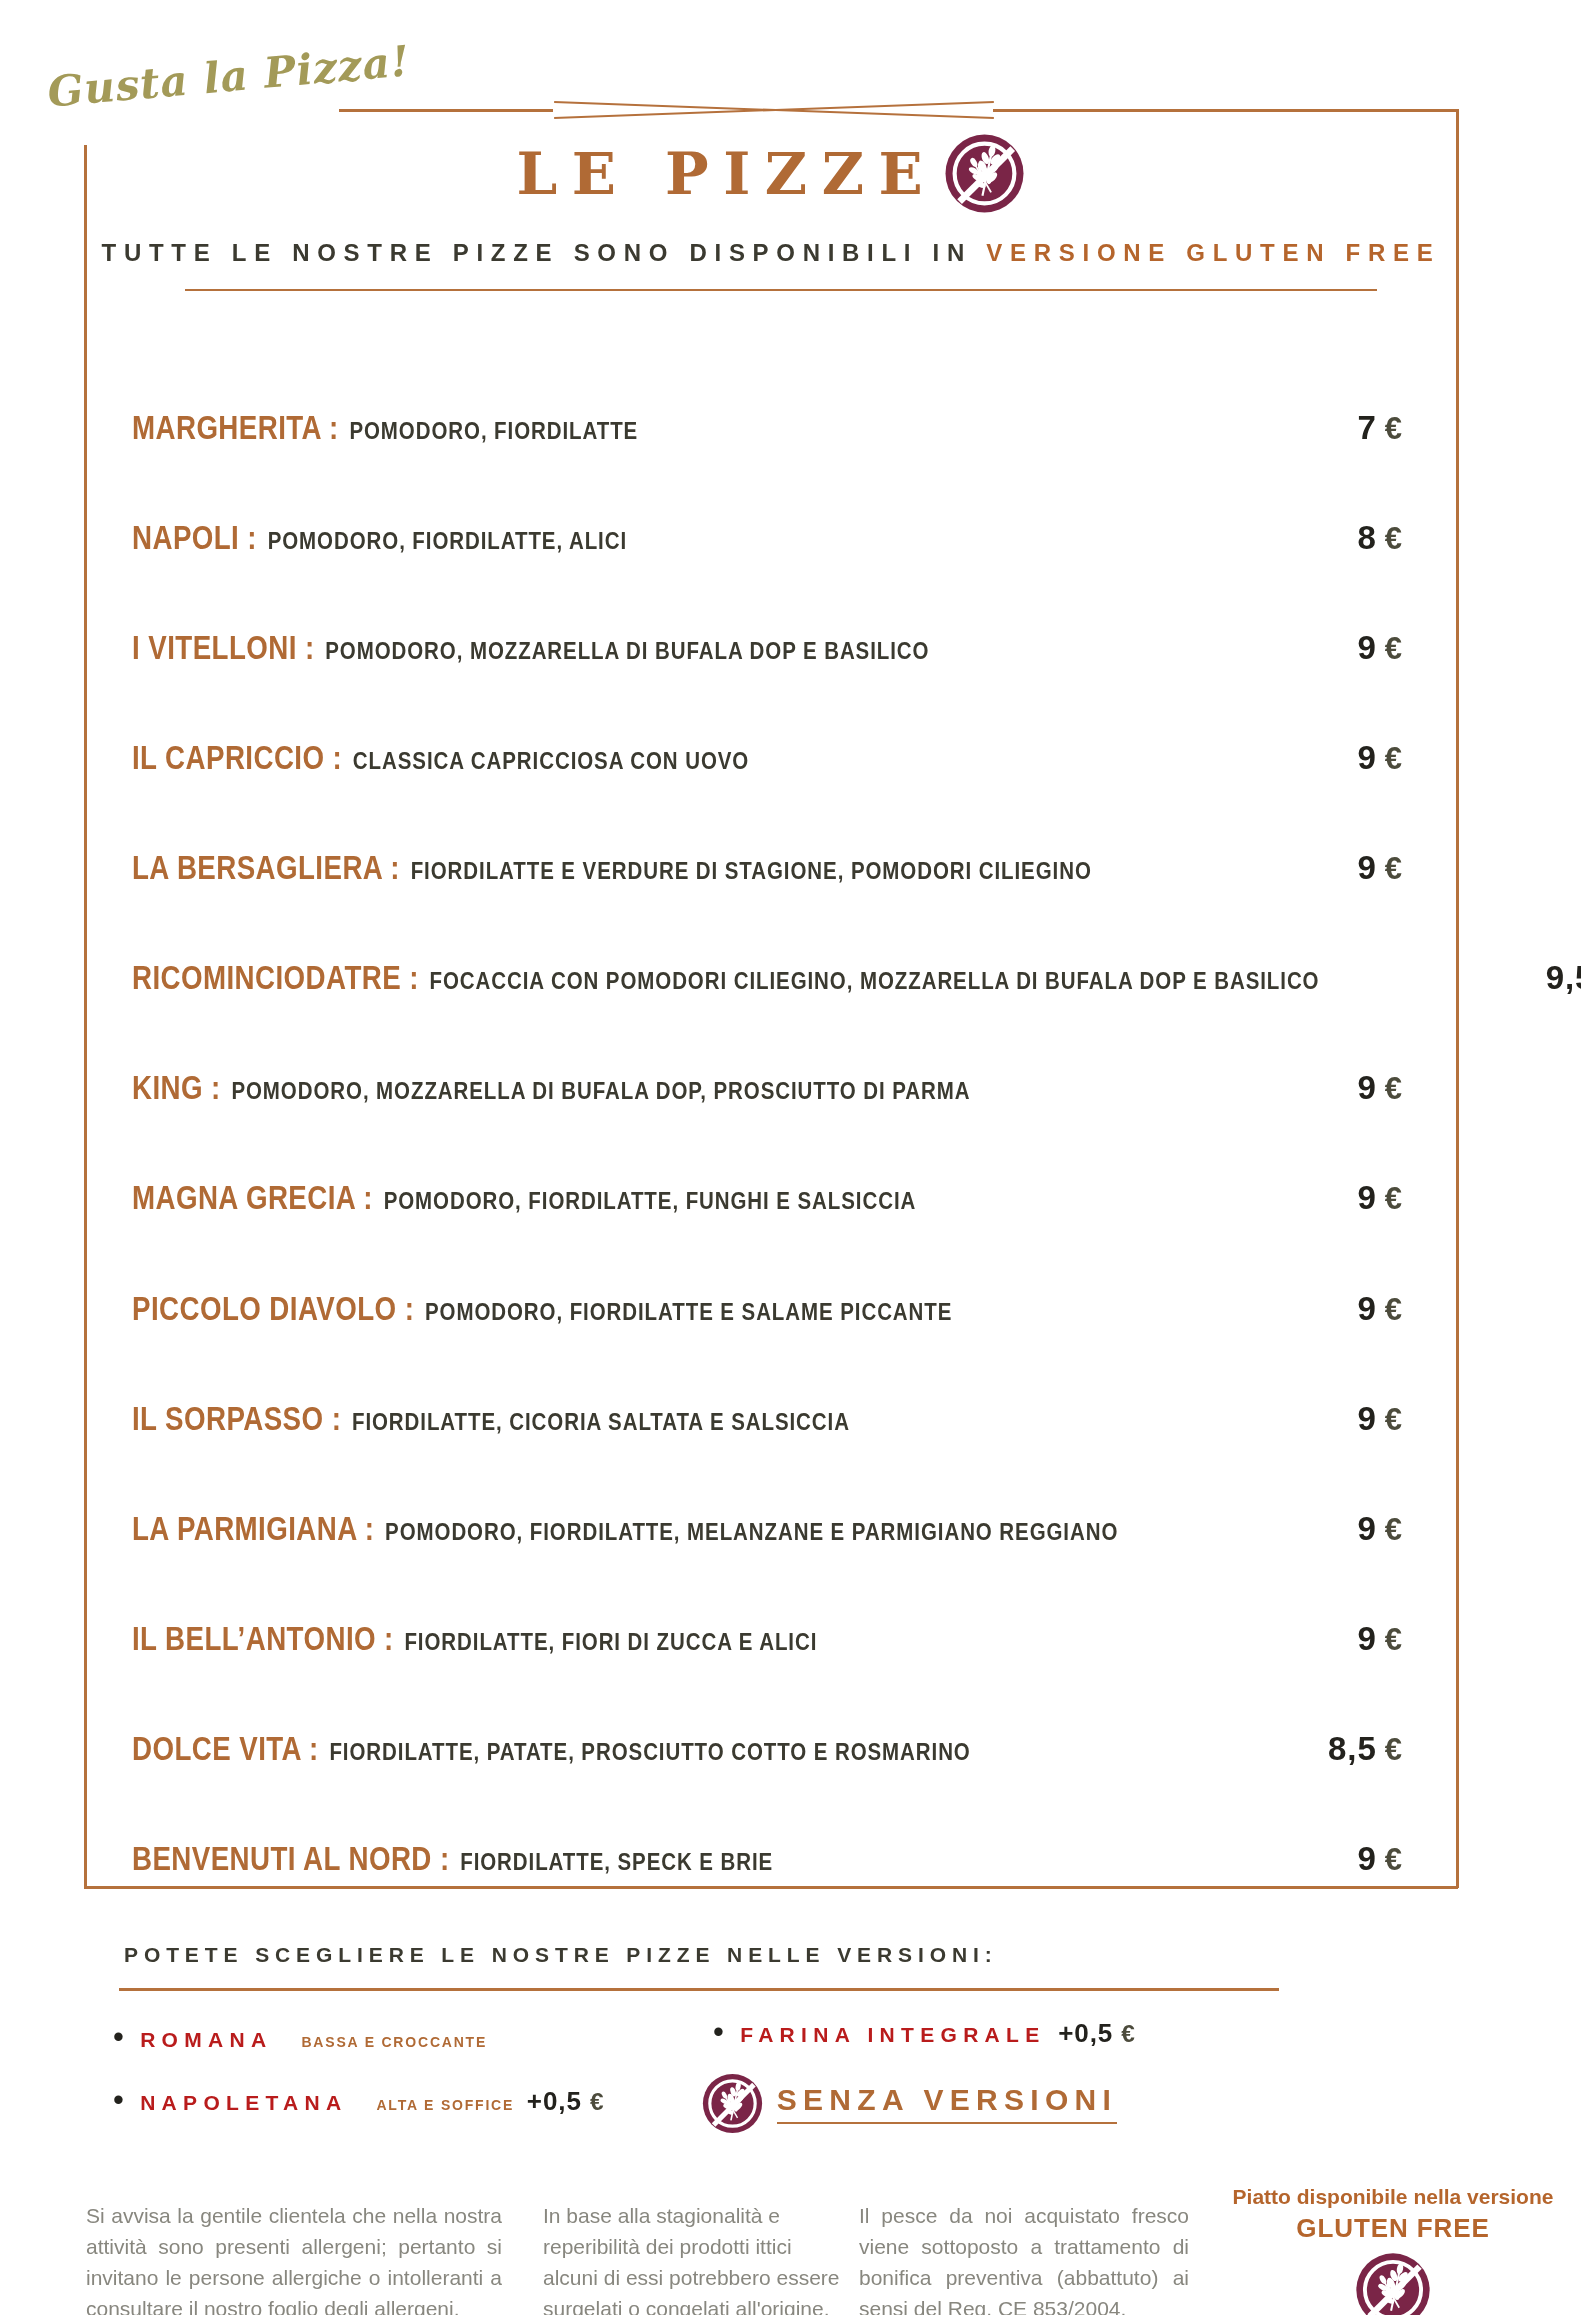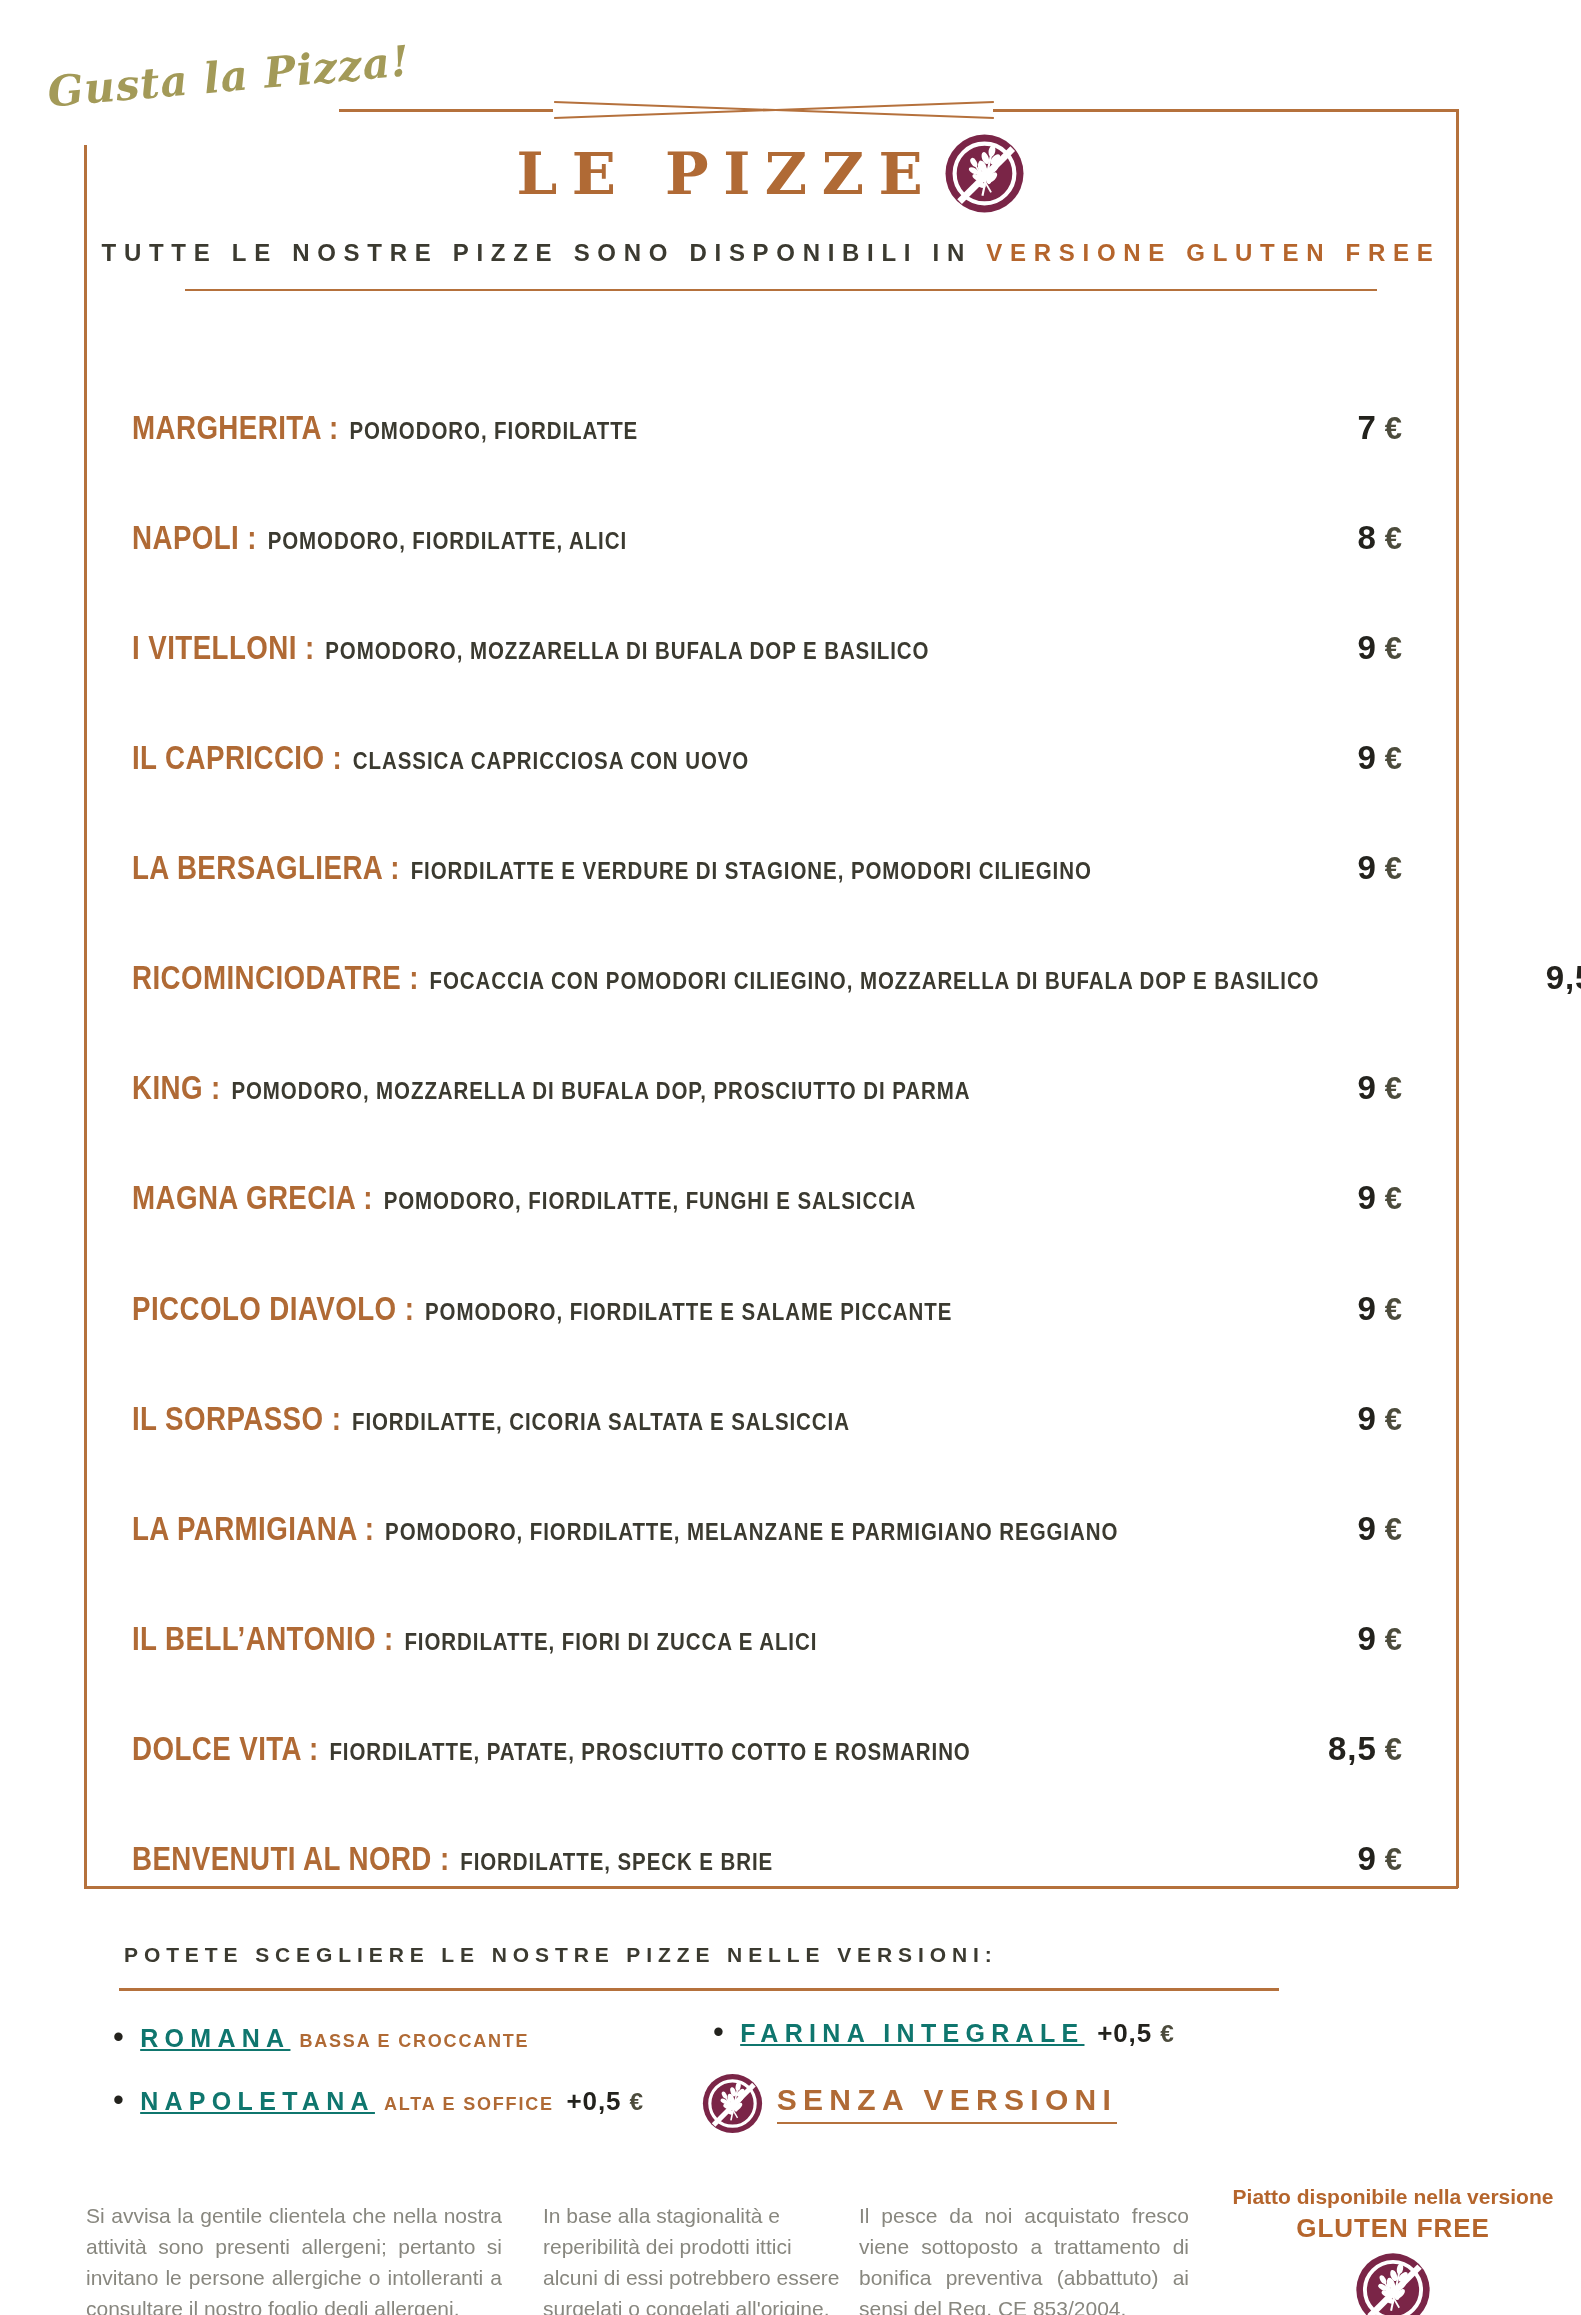--- a/index.html
+++ b/index.html
@@ -42,22 +42,22 @@
   .row-price{white-space:nowrap;display:flex;align-items:baseline;gap:8.1px;}
   .price-num{font-size:33px;font-weight:bold;color:#23221d;letter-spacing:0.9px;}
   .euro{font-size:31px;font-weight:bold;color:#4c4b3c;}
 
   
   .versions-heading{position:absolute;left:124px;top:1943px;
      font-size:21px;font-weight:bold;letter-spacing:5.9px;color:#3b3a30;white-space:nowrap;}
   .versions-rule{position:absolute;left:119px;top:1988px;width:1160px;height:2.7px;background:#b5713c;}
   .opt{position:absolute;display:flex;align-items:baseline;white-space:nowrap;}
   .opt .bullet{color:#23221d;font-size:31px;margin-right:16.3px;}
-  .opt-name{font-size:25px;font-weight:bold;letter-spacing:6.3px;color:#0f766e;text-decoration:underline;}
-  .opt-qual{font-size:18px;font-weight:bold;letter-spacing:1.8px;color:#b06a35;margin-left:9px;}
+  .opt-name{font-size:21px;font-weight:bold;letter-spacing:6.3px;color:#b91c1c;}
+  .opt-qual{font-size:14px;font-weight:bold;letter-spacing:1.8px;color:#b06a35;margin-left:29px;}
   .opt-sur{font-size:26px;font-weight:bold;color:#23221d;margin-left:12.7px;letter-spacing:0.9px;}
   .opt-sur .euro{font-size:24.4px;}
   .opt-romana{left:113px;top:2019px;}
   .opt-farina{left:713px;top:2014px;}
   .opt-napoletana{left:113px;top:2082px;}
   .opt-senza{left:701px;top:2072px;align-items:center;}
   .gf-badge-small{width:63px;height:63px;margin-right:12.7px;flex:0 0 auto;}
   .senza-name{font-size:30px;font-weight:bold;letter-spacing:6.3px;color:#b06a35;
      border-bottom:2.7px solid #b5713c;padding-bottom:4.5px;}
 

